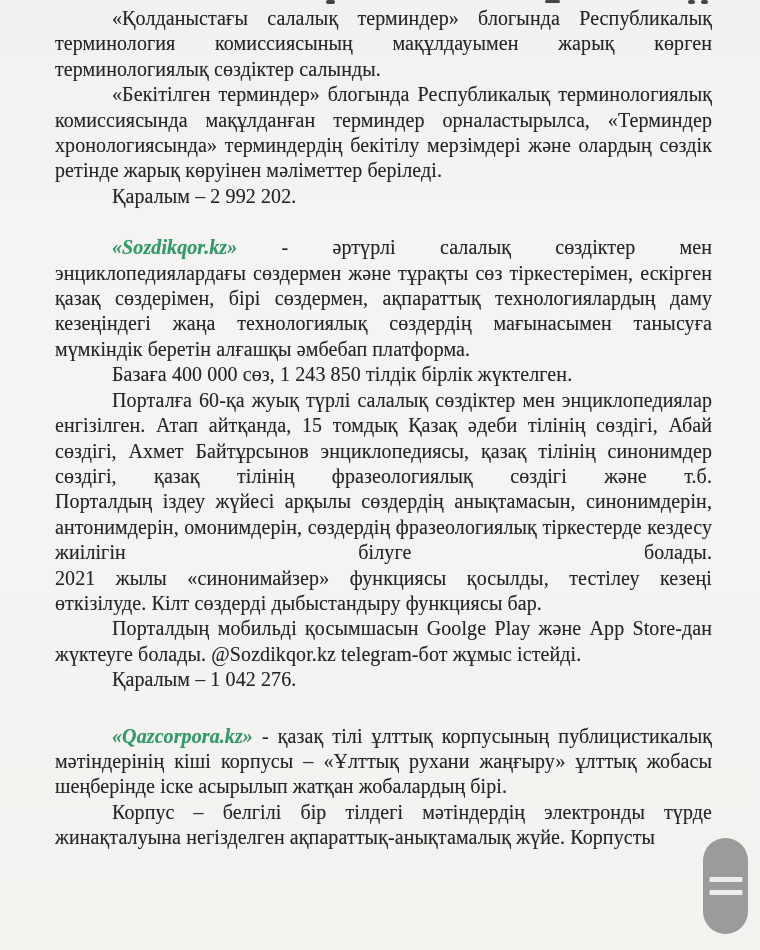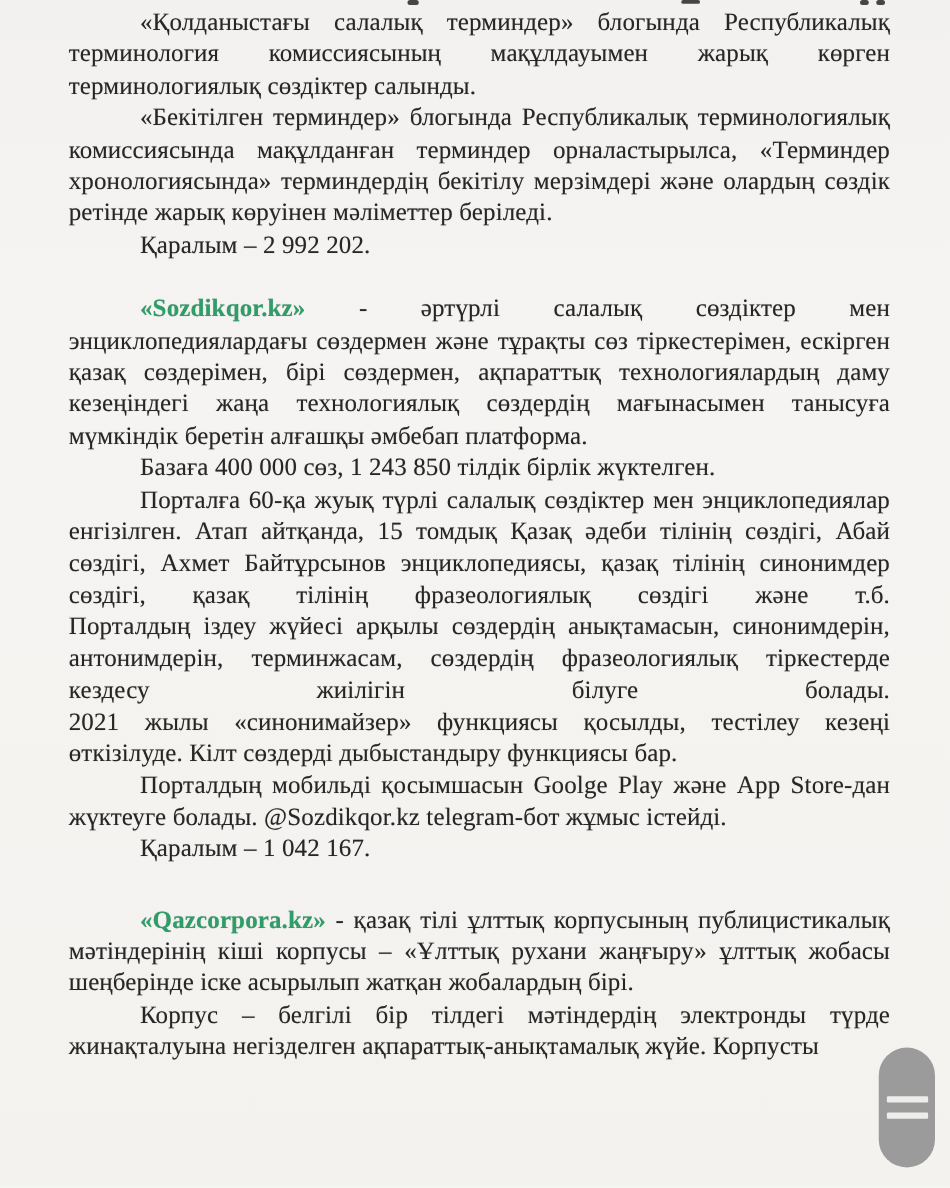--- a/index.html
+++ b/index.html
@@ -27,20 +27,21 @@
     margin: 0;
     text-indent: 57px;
   }
   .doc p.no-indent { text-indent: 0; }
   .doc p.stretch { text-align-last: justify; }
   .doc p.gap-before { margin-top: 26px; }
   .doc p.gap-before-lg { margin-top: 31px; }
   .site-link {
     color: #2e9e68;
     font-weight: bold;
+    font-style: italic;
   }
   .remnant {
     position: absolute;
     top: 0;
     background: #454545;
     border-radius: 2px;
     filter: blur(0.6px);
   }
   .remnant.r1 { left: 326px; width: 9px;  height: 4px; }
   .remnant.r2 { left: 545px; width: 15px; height: 3px; }
@@ -82,24 +83,24 @@
 <span class="remnant r4"></span>
 
 <div class="doc">
   <p>«Қолданыстағы салалық терминдер» блогында Республикалық терминология комиссиясының мақұлдауымен жарық көрген терминологиялық сөздіктер салынды.</p>
   <p>«Бекітілген терминдер» блогында Республикалық терминологиялық комиссиясында мақұлданған терминдер орналастырылса, «Терминдер хронологиясында» терминдердің бекітілу мерзімдері және олардың сөздік ретінде жарық көруінен мәліметтер беріледі.</p>
   <p>Қаралым – 2 992 202.</p>
 
   <p class="gap-before"><span class="site-link">«Sozdikqor.kz»</span><span> - әртүрлі салалық сөздіктер мен энциклопедиялардағы сөздермен және тұрақты сөз тіркестерімен, ескірген қазақ сөздерімен, бірі сөздермен, ақпараттық технологиялардың даму кезеңіндегі жаңа технологиялық сөздердің мағынасымен танысуға мүмкіндік беретін алғашқы әмбебап платформа.</span></p>
   <p>Базаға 400 000 сөз, 1 243 850 тілдік бірлік жүктелген.</p>
   <p class="stretch">Порталға 60-қа жуық түрлі салалық сөздіктер мен энциклопедиялар енгізілген. Атап айтқанда, 15 томдық Қазақ әдеби тілінің сөздігі, Абай сөздігі, Ахмет Байтұрсынов энциклопедиясы, қазақ тілінің синонимдер сөздігі, қазақ тілінің фразеологиялық сөздігі және т.б.</p>
-  <p class="no-indent stretch">Порталдың іздеу жүйесі арқылы сөздердің анықтамасын, синонимдерін, антонимдерін, терминжасам, сөздердің фразеологиялық тіркестерде кездесу жиілігін білуге болады.</p>
+  <p class="no-indent stretch">Порталдың іздеу жүйесі арқылы сөздердің анықтамасын, синонимдерін, антонимдерін, омонимдерін, сөздердің фразеологиялық тіркестерде кездесу жиілігін білуге болады.</p>
   <p class="no-indent">2021 жылы «синонимайзер» функциясы қосылды, тестілеу кезеңі өткізілуде. Кілт сөздерді дыбыстандыру функциясы бар.</p>
   <p>Порталдың мобильді қосымшасын Goolge Play және App Store-дан жүктеуге болады. @Sozdikqor.kz telegram-бот жұмыс істейді.</p>
-  <p>Қаралым – 1 042 167.</p>
+  <p>Қаралым – 1 042 276.</p>
 
   <p class="gap-before-lg"><span class="site-link">«Qazcorpora.kz»</span><span> - қазақ тілі ұлттық корпусының публицистикалық мәтіндерінің кіші корпусы – «Ұлттық рухани жаңғыру» ұлттық жобасы шеңберінде іске асырылып жатқан жобалардың бірі.</span></p>
   <p>Корпус – белгілі бір тілдегі мәтіндердің электронды түрде жинақталуына негізделген ақпараттық-анықтамалық жүйе. Корпусты</p>
 </div>
 
 <div class="scroll-handle">
   <span class="handle-lines">
       <i></i>
       <i></i>
     </span>

